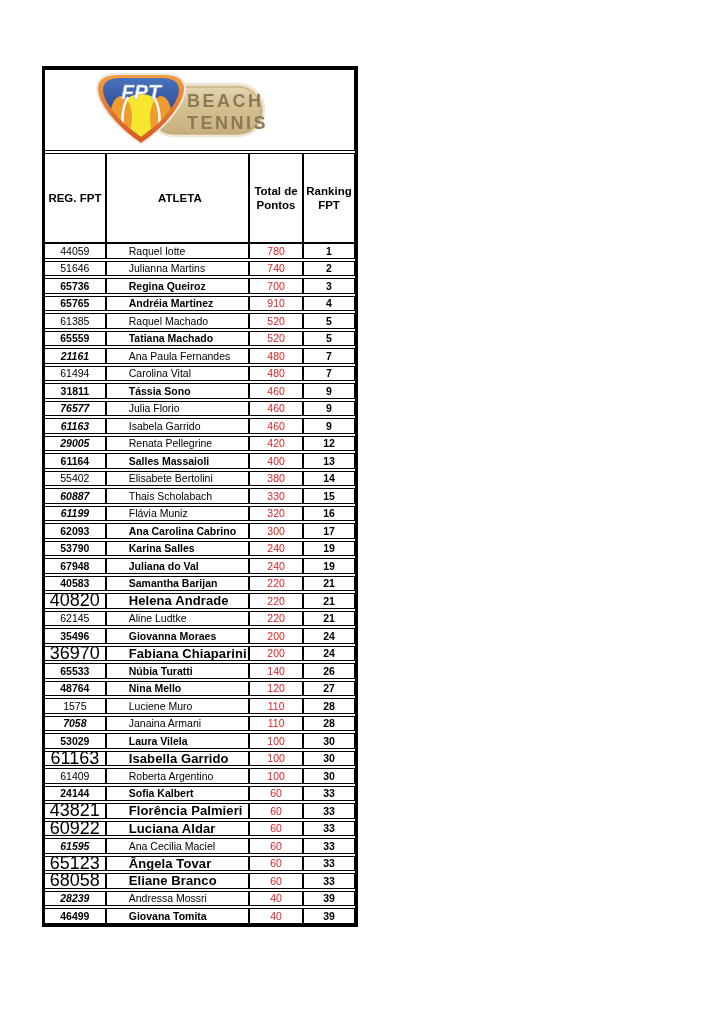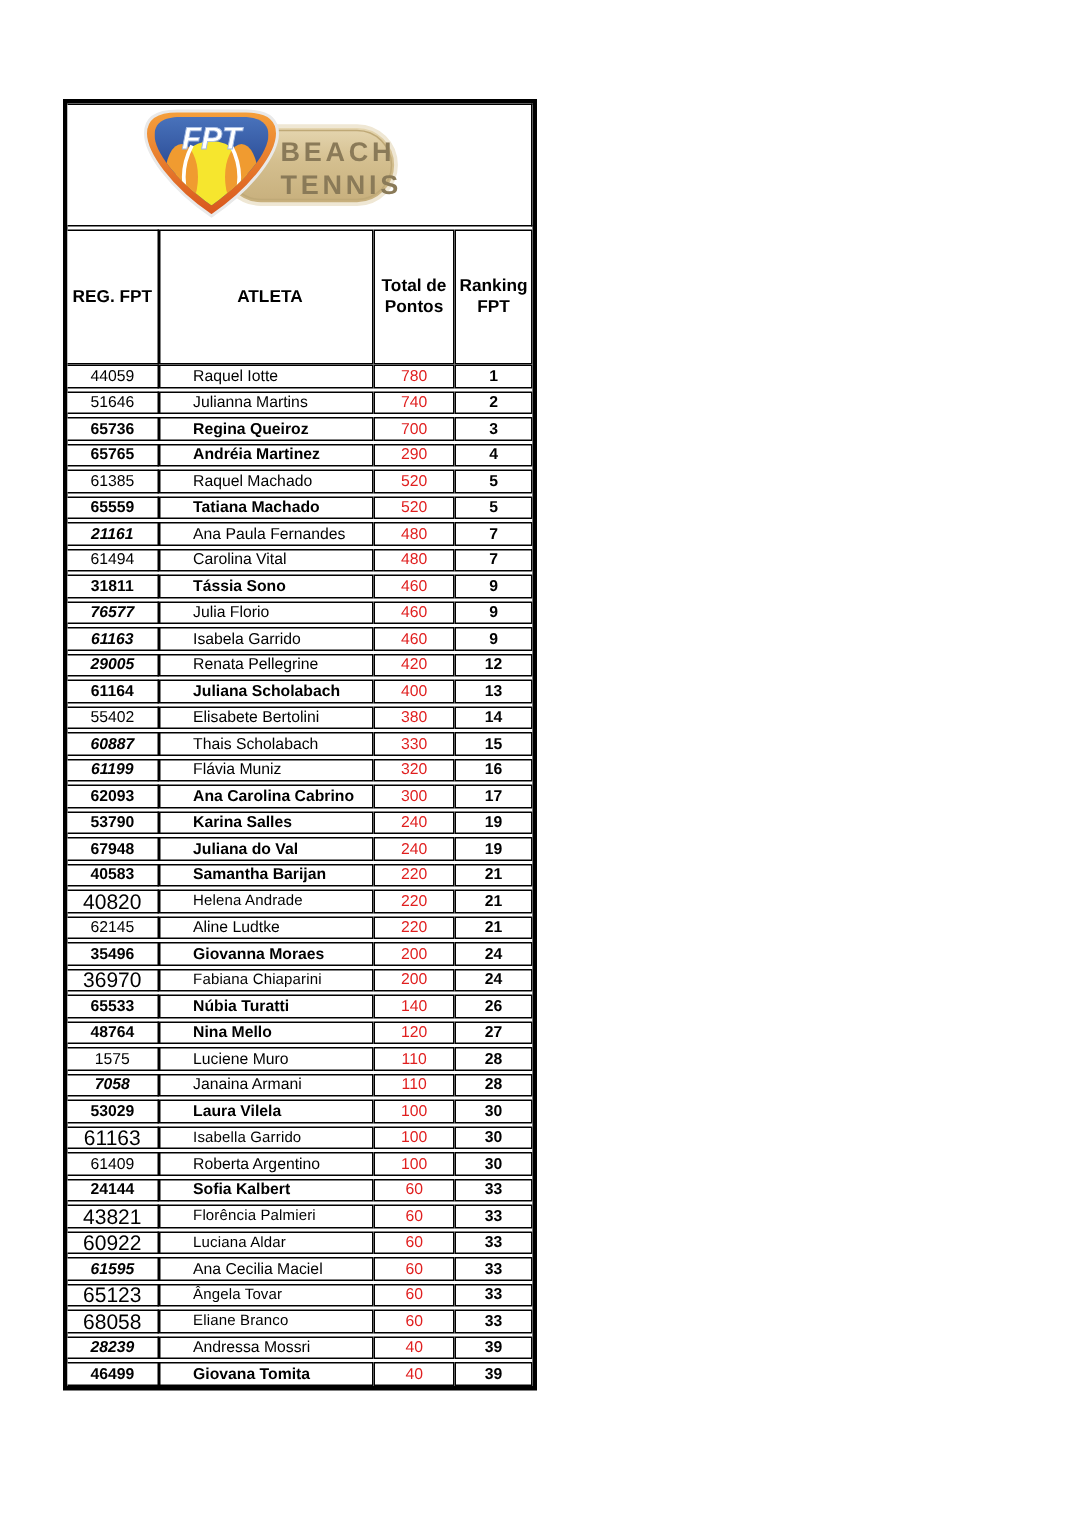--- a/index.html
+++ b/index.html
@@ -36,22 +36,22 @@
   .cell + .cell { border-left: 1px solid #000; }
 
   .reg     { width: 62px;  justify-content: center; }
   .athlete { width: 146px; justify-content: flex-start; padding-left: 22px; }
   .points  { width: 55px;  color: var(--points-color, #e02020); font-weight: normal; }
   .ranking { width: 53px;  font-weight: bold; }
 
   
   .t-row.bold .reg, .t-row.bold .athlete { font-weight: bold; }
   .t-row.bold-reg .reg { font-weight: bold; font-style: italic; }
-  .t-row.large .reg { font-size: 14px; }
-  .t-row.large .athlete { font-size: 10px; font-weight: normal; letter-spacing: 0.1px; }
+  .t-row.large .reg { font-size: 18px; }
+  .t-row.large .athlete { font-size: 13px; font-weight: bold; letter-spacing: 0.1px; }
 
   
   .logo-row { height: 82px; margin-top: 0; }
   .logo-cell { width: 100%; border-left-width: 0 !important; justify-content: center; }
   .logo-wrap { display: flex; align-items: center; justify-content: center; margin-right: 44px; }
 
   
   .header-row { height: 90px; }
   .header-row .cell { font-weight: bold; font-size: 11.5px; text-align: center; }
   .hdr-stack { display: flex; flex-direction: column; align-items: center; line-height: 14px; }
@@ -141,21 +141,21 @@
         </div>
         <div class="t-row bold">
           <div class="cell reg">65736</div>
           <div class="cell athlete">Regina Queiroz</div>
           <div class="cell points">700</div>
           <div class="cell ranking">3</div>
         </div>
         <div class="t-row bold">
           <div class="cell reg">65765</div>
           <div class="cell athlete">Andréia Martinez</div>
-          <div class="cell points">290</div>
+          <div class="cell points">910</div>
           <div class="cell ranking">4</div>
         </div>
         <div class="t-row regular">
           <div class="cell reg">61385</div>
           <div class="cell athlete">Raquel Machado</div>
           <div class="cell points">520</div>
           <div class="cell ranking">5</div>
         </div>
         <div class="t-row bold">
           <div class="cell reg">65559</div>
@@ -194,21 +194,21 @@
           <div class="cell ranking">9</div>
         </div>
         <div class="t-row bold-reg">
           <div class="cell reg">29005</div>
           <div class="cell athlete">Renata Pellegrine</div>
           <div class="cell points">420</div>
           <div class="cell ranking">12</div>
         </div>
         <div class="t-row bold">
           <div class="cell reg">61164</div>
-          <div class="cell athlete">Juliana Scholabach</div>
+          <div class="cell athlete">Salles Massaioli</div>
           <div class="cell points">400</div>
           <div class="cell ranking">13</div>
         </div>
         <div class="t-row regular">
           <div class="cell reg">55402</div>
           <div class="cell athlete">Elisabete Bertolini</div>
           <div class="cell points">380</div>
           <div class="cell ranking">14</div>
         </div>
         <div class="t-row bold-reg">

